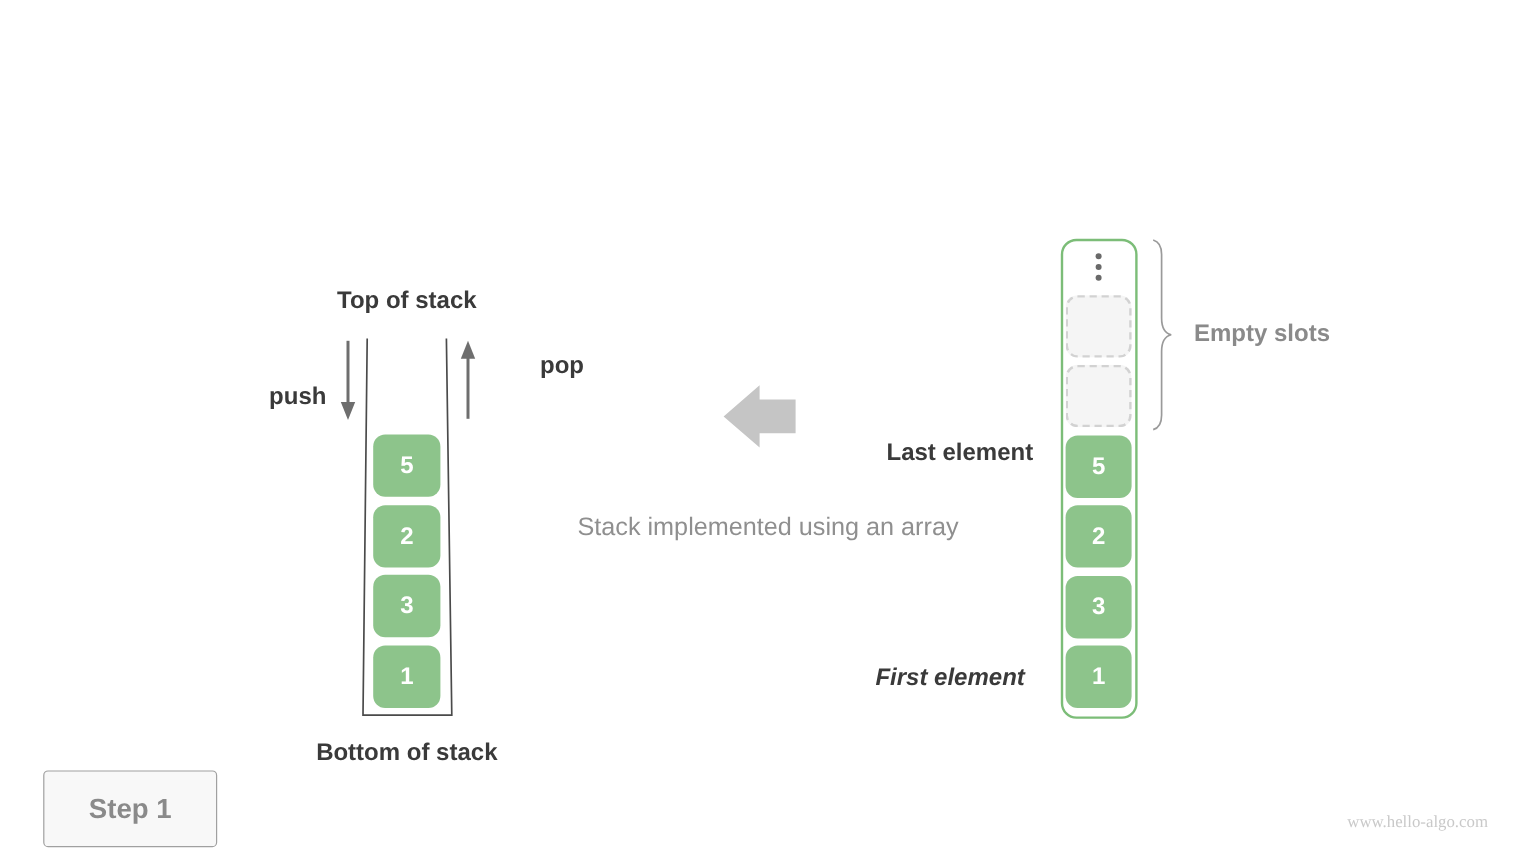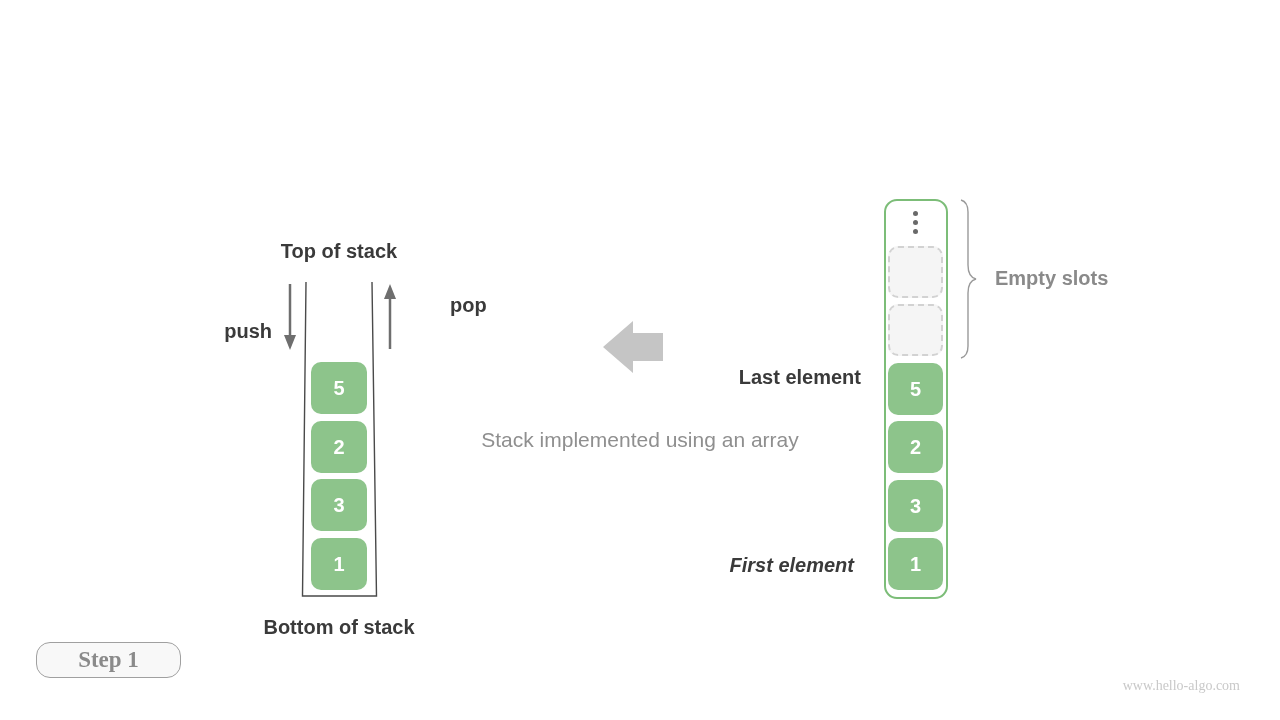--- a/index.html
+++ b/index.html
@@ -19,24 +19,24 @@
 
   .empty-slot{position:absolute;left:888px;width:55px;height:52px;border-radius:10px;
               background:#f5f5f5;border:2px dashed #d2d2d2;box-sizing:border-box;}
 
   .array-container{position:absolute;left:884px;top:199px;width:64px;height:400px;
                    border:2px solid #7cbd78;border-radius:13px;box-sizing:border-box;background:#ffffff;}
 
   .dots{position:absolute;left:913px;top:211px;display:flex;flex-direction:column;gap:4px;align-items:center;}
   .dots span{width:5px;height:5px;border-radius:50%;background:#696969;display:block;}
 
-  .step-badge{position:absolute;left:36px;top:642px;width:145px;height:36px;
-              border:1.5px solid #a0a0a0;border-radius:14px;background:#f8f8f8;box-sizing:border-box;
+  .step-badge{position:absolute;left:36px;top:642px;width:145px;height:64px;
+              border:1.5px solid #a0a0a0;border-radius:4px;background:#f8f8f8;box-sizing:border-box;
               display:flex;align-items:center;justify-content:center;
-              font-family:Liberation Serif, serif;font-weight:bold;font-size:23px;color:#8a8a8a;}
+              font-family:Liberation Sans, sans-serif;font-weight:bold;font-size:23px;color:#8a8a8a;}
 
   .watermark{position:absolute;left:998px;top:678px;width:242px;text-align:right;
              font-family:Liberation Serif, serif;font-size:14px;color:#c9c9c9;}
 
   .t-center{text-align:center;}
   .t-right{text-align:right;}
 </style>
 </head>
 <body>
 

